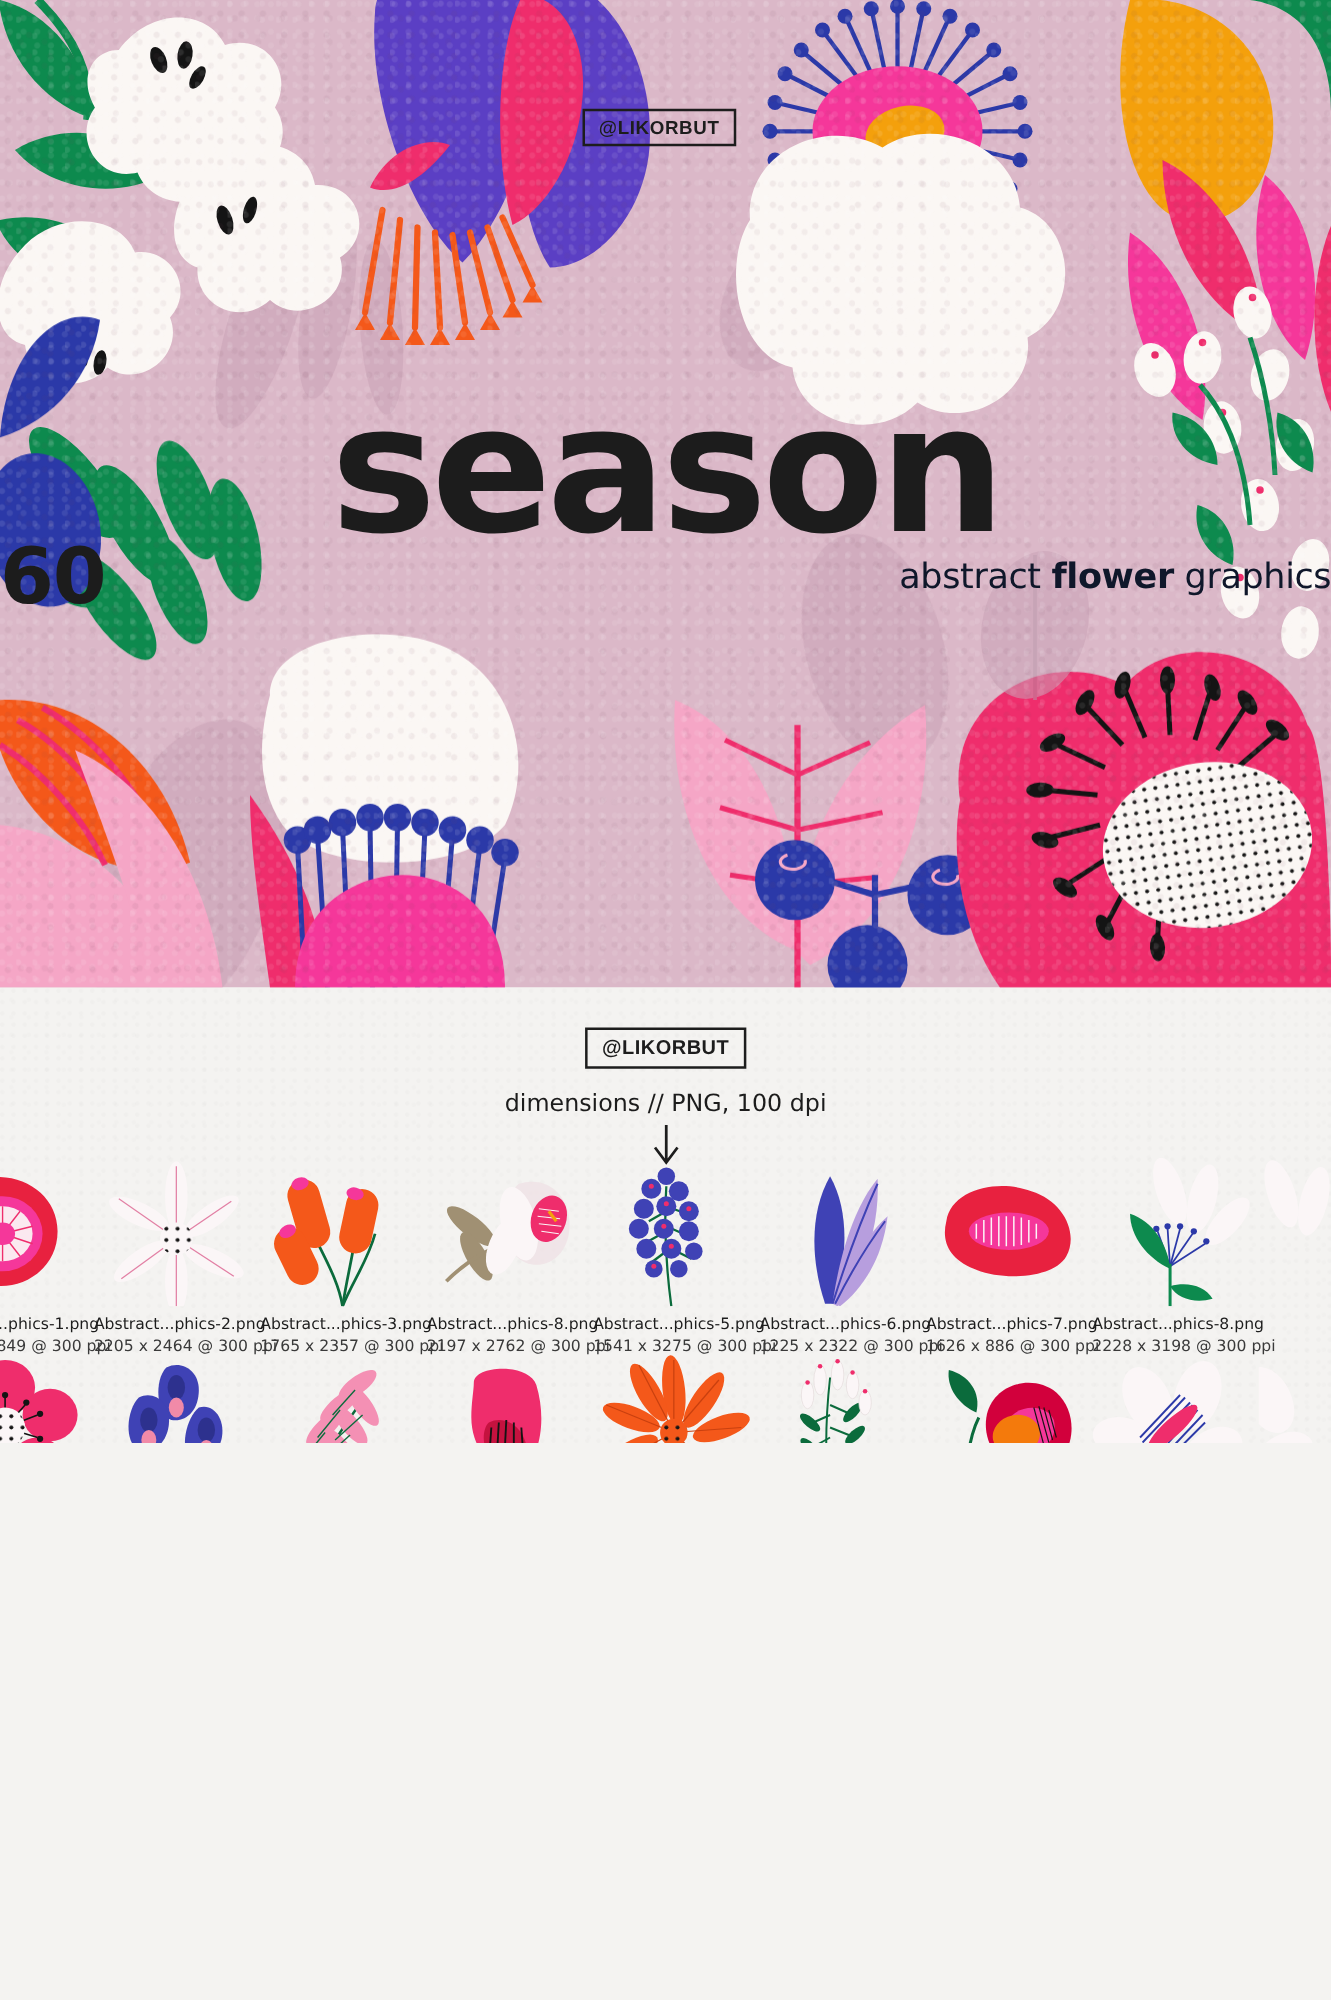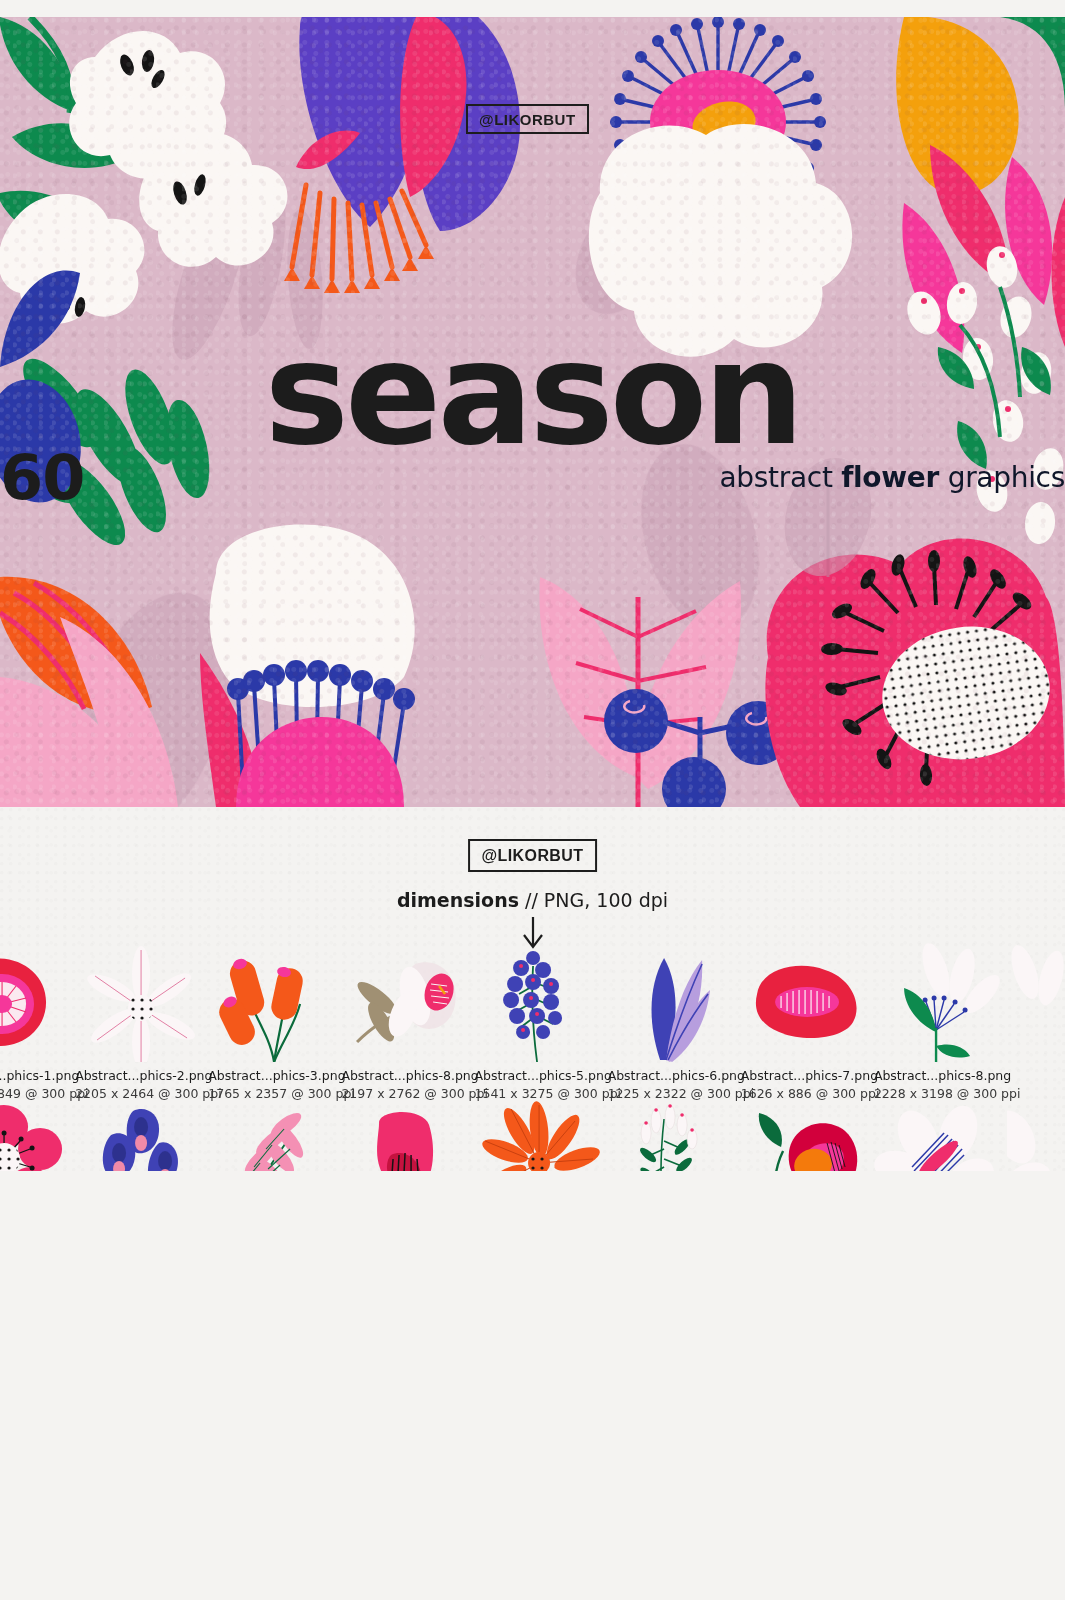--- a/index.html
+++ b/index.html
@@ -2,21 +2,21 @@
 <html><head>
 <meta charset="utf-8">
 <style>
   * { box-sizing: border-box; margin: 0; padding: 0; }
   html, body {
     width: 1065px; height: 1600px;
     overflow: hidden;
     background: #f4f3f1;
     font-family: "Liberation Sans", sans-serif;
   }
-  #page { position: relative; width: 1065px; height: 1154px; overflow: hidden; margin-top: 17px; }
+  #page { position: relative; width: 1065px; height: 1154px; overflow: hidden; }
 
   
   .hero {
     position: relative;
     width: 1065px; height: 790px;
     background: #dbb8c8;
     overflow: hidden;
   }
   .hero-texture {
     position: absolute; inset: 0;
@@ -71,21 +71,21 @@
   .badge-lower {
     position: absolute; left: 50%; transform: translateX(-50%); top: 822px;
     border: 2px solid #1d1d1d; padding: 6px 12px 5px 12px;
     font-size: 16px; font-weight: 700; letter-spacing: .4px; color: #1d1d1d; z-index: 10;
   }
   .dims-line {
     position: absolute; left: 0; right: 0; top: 872px; text-align: center;
     font-size: 19px; color: #1c1c1c; z-index: 10;
     font-family: "DejaVu Sans", sans-serif;
   }
-  .dims-line b { font-weight: 700; }
+  .dims-line b { font-weight: 400; }
   .arrow-down {
     position: absolute; left: 50%; transform: translateX(-50%); top: 898px;
     z-index: 10;
   }
 
   .grid { position: absolute; left: 0; top: 925px; width: 1065px; }
   .grid-row { display: flex; width: 1065px; }
   .cell { width: 133.125px; position: relative; }
   .thumb { width: 100%; height: 120px; display: block; }
   .cap { text-align: center; font-family: "DejaVu Sans", sans-serif; }

